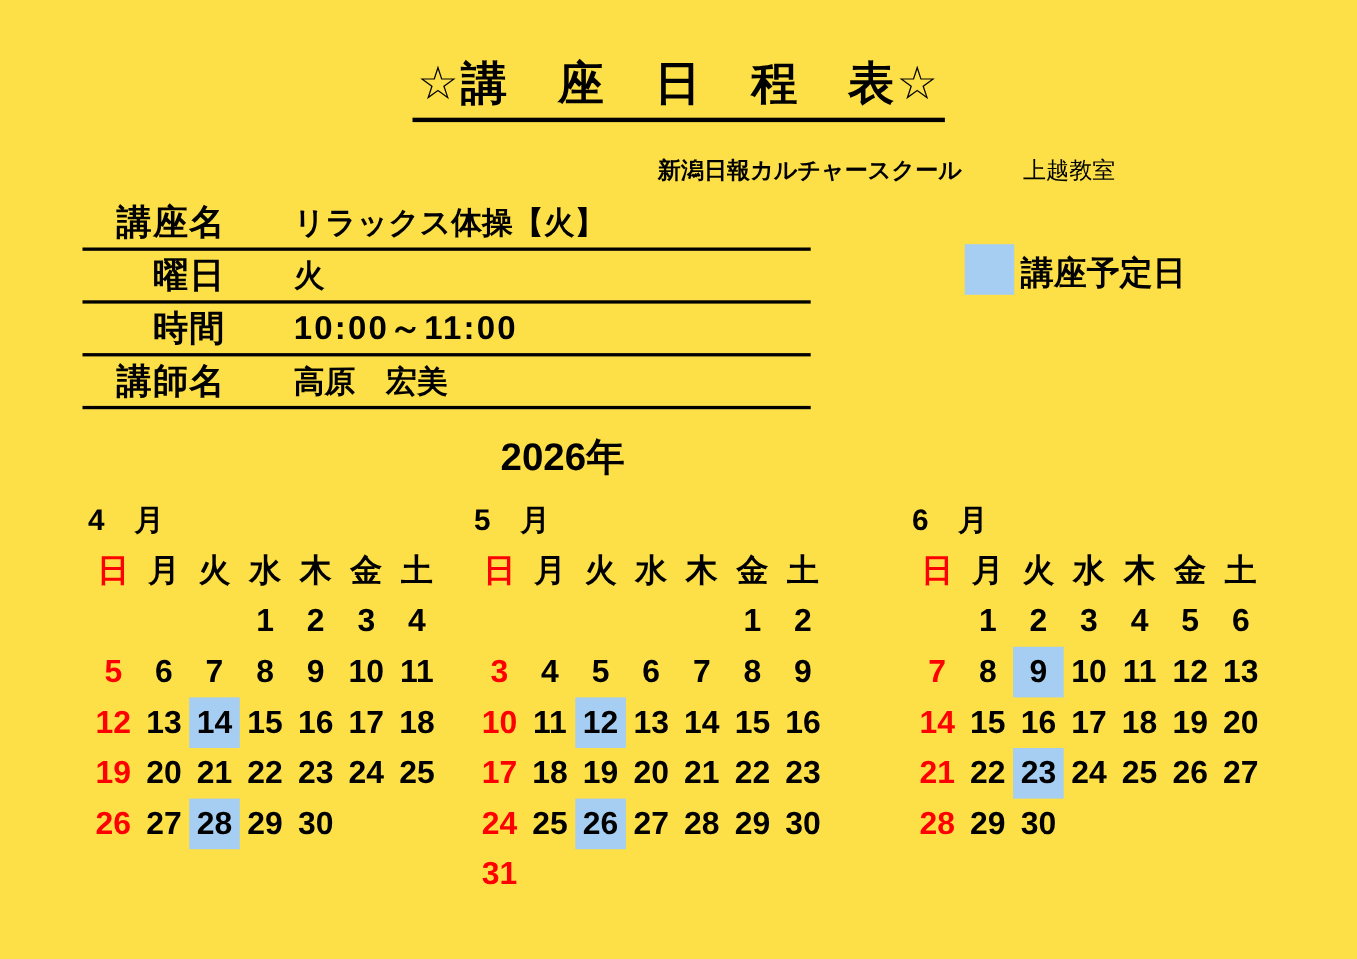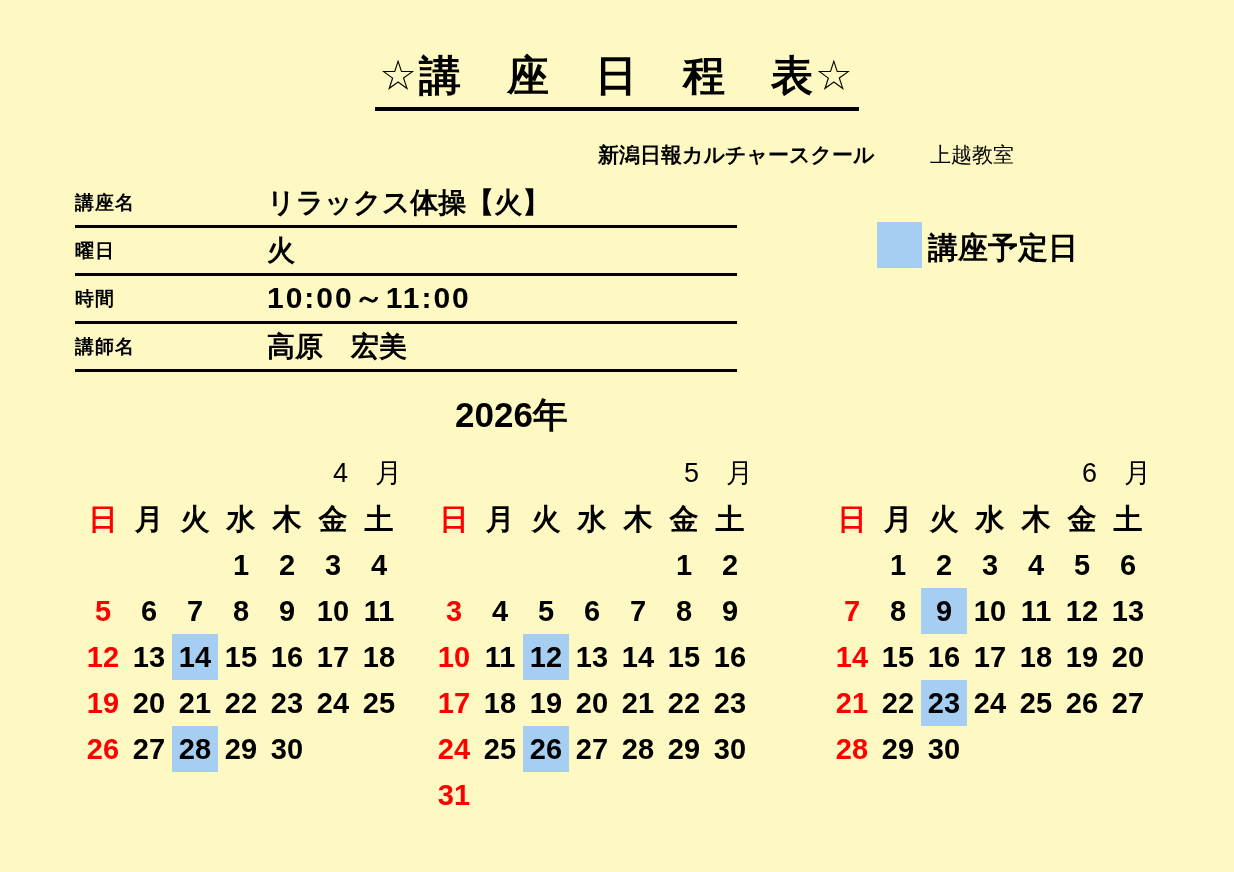--- a/index.html
+++ b/index.html
@@ -4,21 +4,21 @@
 <style>
   html, body {
     margin: 0;
     padding: 0;
     background: #ffffff;
   }
   .page {
     position: relative;
     width: 1234px;
     height: 872px;
-    background: #fef9c3;
+    background: #fde047;
     overflow: hidden;
     font-family: "Liberation Sans", "DejaVu Sans", sans-serif;
     color: #000000;
   }
   
   .title {
     position: absolute;
     top: 48px;
     left: 0;
     width: 100%;
@@ -58,22 +58,22 @@
   }
   .info-row {
     display: flex;
     align-items: center;
     height: 45px;
     border-bottom: 3px solid #000;
   }
   .info-label {
     width: 130px;
     min-width: 130px;
-    text-align: left;
-    font-size: 19px;
+    text-align: right;
+    font-size: 32px;
     font-weight: bold;
     letter-spacing: 1px;
     white-space: nowrap;
   }
   .info-value {
     margin-left: 62px;
     font-size: 28px;
     font-weight: bold;
     white-space: nowrap;
   }
@@ -113,23 +113,23 @@
     position: absolute;
     top: 450px;
     width: 322px;
   }
   .cal-april { left: 80px; }
   .cal-may   { left: 431px; }
   .cal-june  { left: 829px; }
   .cal-month {
     height: 46px;
     line-height: 46px;
-    text-align: right;
+    text-align: left;
     font-size: 27px;
-    font-weight: normal;
+    font-weight: bold;
     white-space: nowrap;
   }
   .cal-grid {
     display: grid;
     grid-template-columns: repeat(7, 46px);
   }
   .cal-cell {
     width: 46px;
     height: 46px;
     line-height: 46px;

